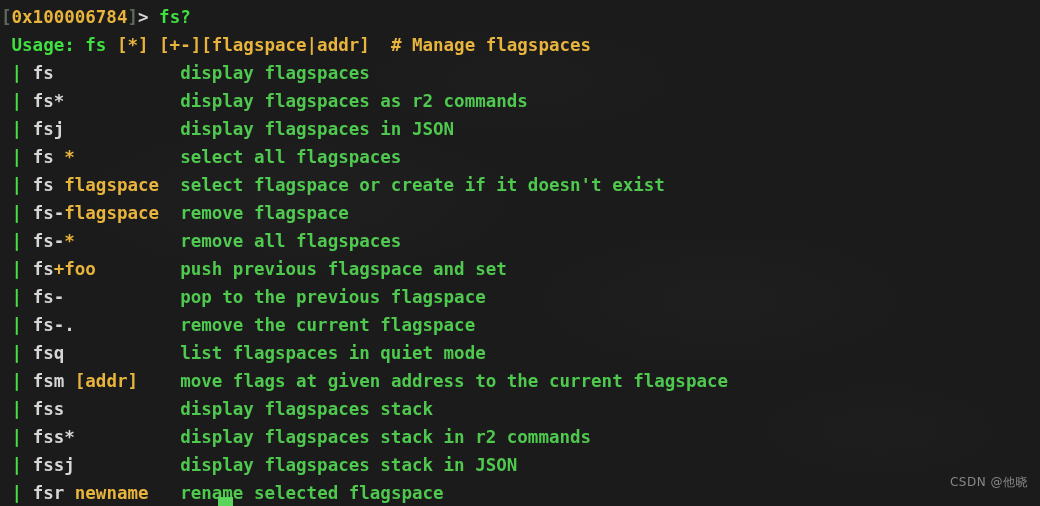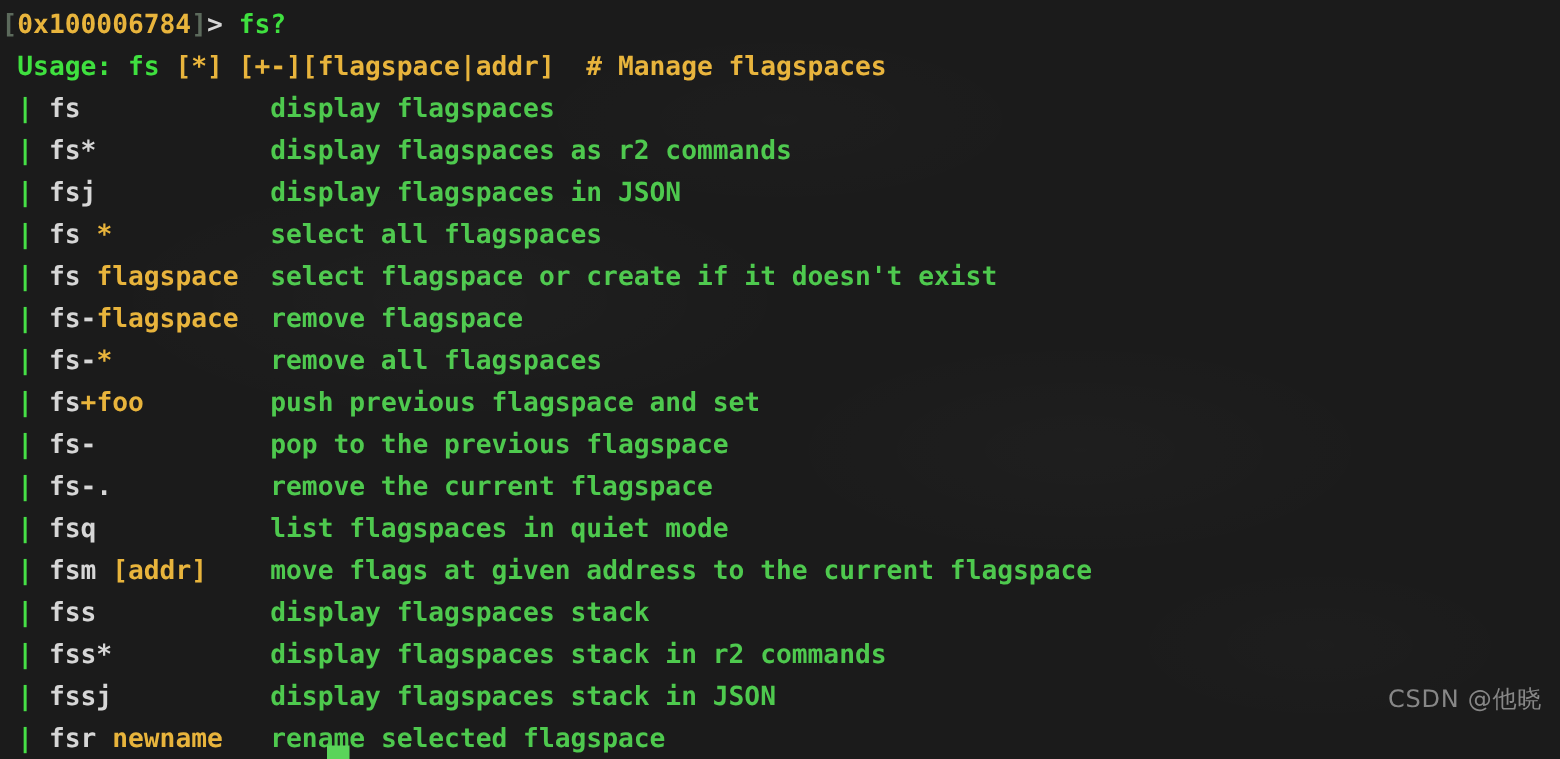--- a/index.html
+++ b/index.html
@@ -55,25 +55,25 @@
     left: 218px;
     top: 497px;
     width: 15px;
     height: 9px;
     background: #5ad45a;
     z-index: 4;
   }
   #watermark {
     position: absolute;
     right: 12px;
-    bottom: 26px;
+    bottom: 10px;
     z-index: 5;
     color: #9a9a9a;
     font-family: "DejaVu Sans", sans-serif;
-    font-size: 16px;
+    font-size: 12px;
     font-weight: 400;
     letter-spacing: 0.5px;
     opacity: 0.85;
   }
 </style>
 </head>
 <body>
 
 <div id="terminal">
   <div id="screen">

